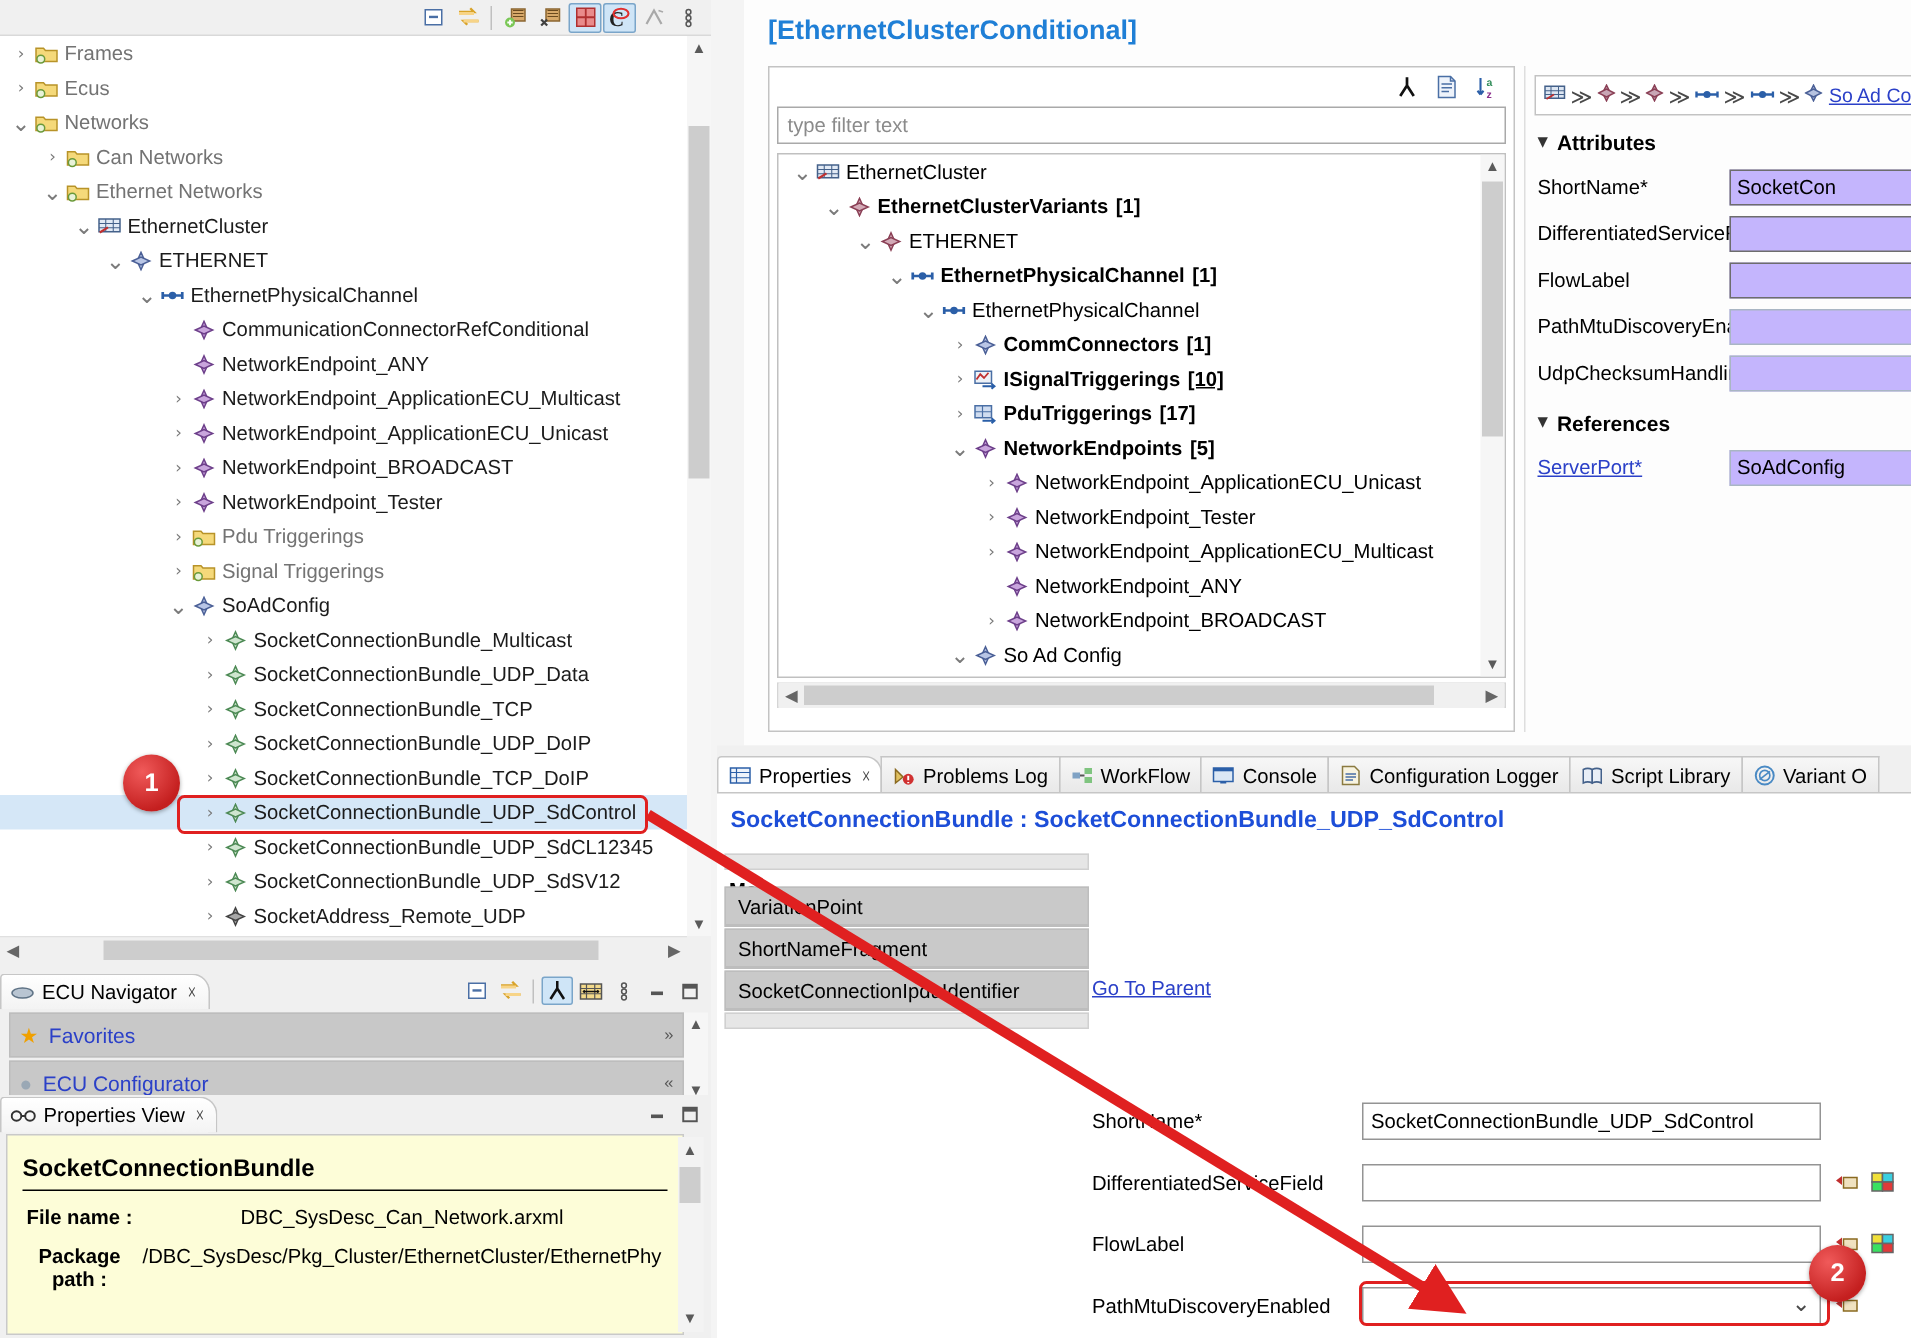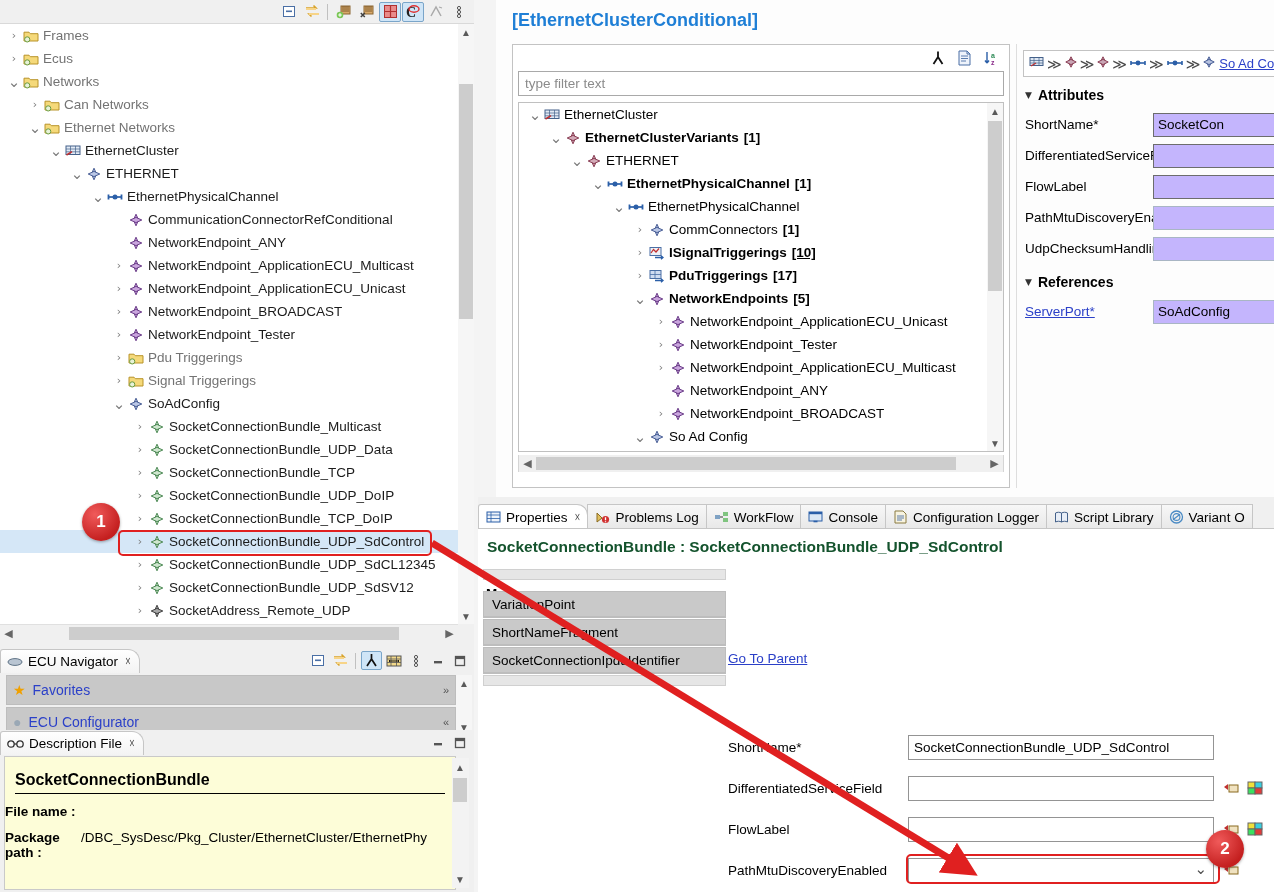--- a/index.html
+++ b/index.html
@@ -100,21 +100,21 @@
   
   #desc-view { position:absolute; left:0; top:730px; width:474px; height:162px; background:#f0f0f0;}
   #desc-body {
     position:absolute; left:4px; top:26px; width:452px; height:134px;
     background:#fdfdd8; border:1px solid #c9c9c9; overflow:hidden;
   }
   #desc-title {
     font-weight:bold; font-size:16px; margin:14px 10px 0 10px;
     padding-bottom:4px; border-bottom:1.5px solid #000;
   }
-  .desc-row { display:flex; margin:10px 10px 0 0; font-size:13.5px; }
+  .desc-row { display:flex; margin:10px 10px 0 10px; font-size:13.5px;text-align:center; }
   .desc-key { font-weight:bold; width:76px; min-width:76px; line-height:1.15;}
   .desc-val { flex:1; white-space:nowrap; overflow:hidden;}
 
   
   #editor {
     position:absolute; left:496px; top:0; width:796px; height:497px; background:#fdfdfd;
   }
   #editor-title {
     position:absolute; left:16px; top:10px;
     color:#1f7fd6; font-weight:bold; font-size:18px;
@@ -177,21 +177,21 @@
     font-size:13.5px; margin-right:-1px; white-space:nowrap;
   }
   .p-tab.sel { background:#ffffff; border-radius:3px 11px 0 0; }
   .p-tab .pt-ico{ margin-right:5px; display:flex;}
   .p-tab .pt-close{ margin-left:7px; font-size:11px; color:#444; font-family:"DejaVu Sans",sans-serif;}
   #props-body {
     position:absolute; left:0; top:31px; width:796px; height:364px;
     background:#fff; border-top:1px solid #c6c6c6;
   }
   #props-heading {
-    color:#14532d; font-weight:bold; font-size:15.5px; margin:9px 0 0 9px;
+    color:#1d4ed8; font-weight:bold; font-size:15.5px; margin:9px 0 0 9px;
   }
   #props-split { position:absolute; left:0; top:40px; width:796px; height:324px; }
   #props-list {
     position:absolute; left:5px; top:22px; width:243px; height:300px;
   }
   .pl-item {
     height:27px; background:#c9c9c9; border:1px solid #bdbdbd; border-bottom-width:2px;
     display:flex; align-items:center; padding-left:8px; font-size:13.5px; margin-bottom:1px;
   }
   .pl-head {
@@ -647,41 +647,42 @@
     <div id="desc-view">
       <div class="view-tabbar">
         <div class="view-tab">
           <span class="vt-ico">
             <svg width="17" height="11" viewBox="0 0 17 11">
                 <circle cx="4" cy="6" r="3.2" fill="none" stroke="#333" stroke-width="1.3"></circle>
                 <circle cx="13" cy="6" r="3.2" fill="none" stroke="#333" stroke-width="1.3"></circle>
                 <path d="M7.2 6h2.6" stroke="#333" stroke-width="1.3"></path>
               </svg>
           </span>
-          <span>Description File</span>
+          <span>Properties View</span>
           <span class="vt-close">☓</span>
         </div>
         <div class="view-tools">
           <div class="vt-btn">
             <svg width="14" height="14" viewBox="0 0 14 14">
                 <rect x="3" y="7" width="8" height="2.4" fill="#555"></rect>
               </svg>
           </div>
           <div class="vt-btn">
             <svg width="14" height="14" viewBox="0 0 14 14">
                 <rect x="2.5" y="2.5" width="9" height="9" fill="none" stroke="#555" stroke-width="1.3"></rect>
                 <rect x="2.5" y="2.5" width="9" height="2.6" fill="#555"></rect>
               </svg>
           </div>
         </div>
       </div>
       <div id="desc-body">
         <div id="desc-title">SocketConnectionBundle</div>
         <div class="desc-row">
           <div class="desc-key">File name :</div>
+          <div class="desc-val">DBC_SysDesc_Can_Network.arxml</div>
         </div>
         <div class="desc-row">
           <div class="desc-key">Package path :</div>
           <div class="desc-val">/DBC_SysDesc/Pkg_Cluster/EthernetCluster/EthernetPhy</div>
         </div>
       </div>
       <div style="position:absolute;right:5px;top:28px;width:17px;height:130px;background:#f3f3f3;">
         <div class="vs-arrow" style="height:18px;">▲</div>
         <div class="vs-thumb" style="top:20px;height:24px;"></div>
         <div class="vs-arrow" style="position:absolute;bottom:0;left:0;height:18px;">▼</div>
@@ -776,21 +777,21 @@
               <span>EthernetPhysicalChannel</span>
             </div>
             <div class="trow" style="padding-left: 113px;">
               <span class="twist">›</span>
               <span class="ticon">
                 <svg width="16" height="14" viewBox="0 0 16 14">
                   <path d="M8 1.2L10.6 7 8 12.8 5.4 7z" fill="#b9c6e6" stroke="#4a5f96"></path>
                   <path d="M2.2 7L8 4.4 13.8 7 8 9.6z" fill="#b9c6e6" stroke="#4a5f96"></path>
                 </svg>
               </span>
-              <span style="font-weight: normal; text-align: right;">CommConnectors</span>
+              <span style="font-weight: bold; text-align: right;">CommConnectors</span>
               <span style="margin-left: 5px; font-weight: bold;">[1]</span>
             </div>
             <div class="trow" style="padding-left: 113px;">
               <span class="twist">›</span>
               <span class="ticon">
                 <svg width="16" height="14" viewBox="0 0 16 14">
                   <rect x="1" y="1.5" width="11" height="8" fill="#eef2f7" stroke="#4a6fa5"></rect>
                   <path d="M2 7l2.5-3.5L7 6l3-3.5" fill="none" stroke="#c03030" stroke-width="1.2"></path>
                   <path d="M6 11.5h8M12 9.8l2 1.7-2 1.7" fill="none" stroke="#2b5fa8" stroke-width="1.3"></path>
                 </svg>

